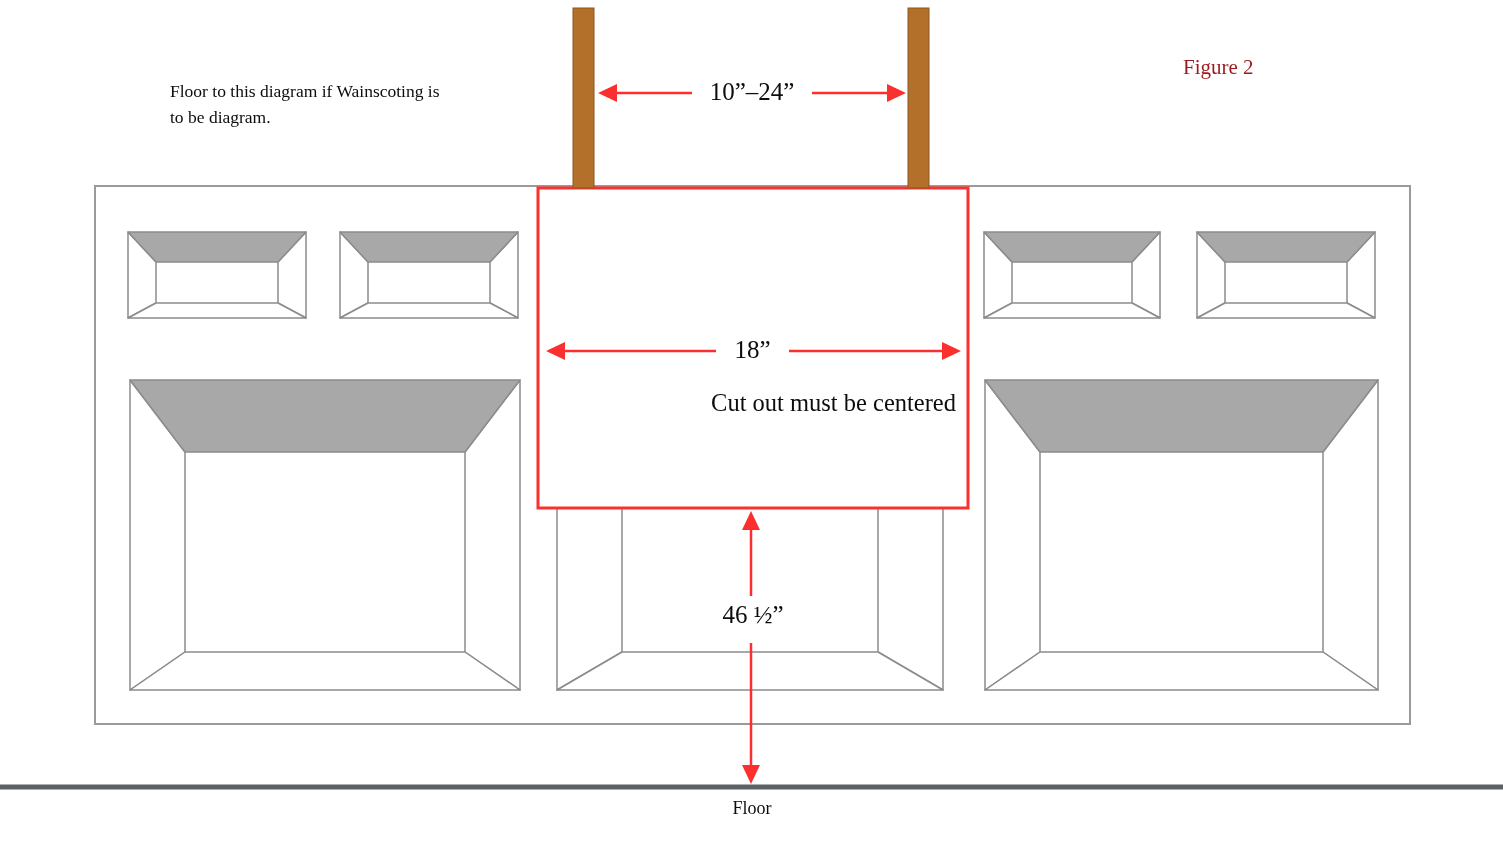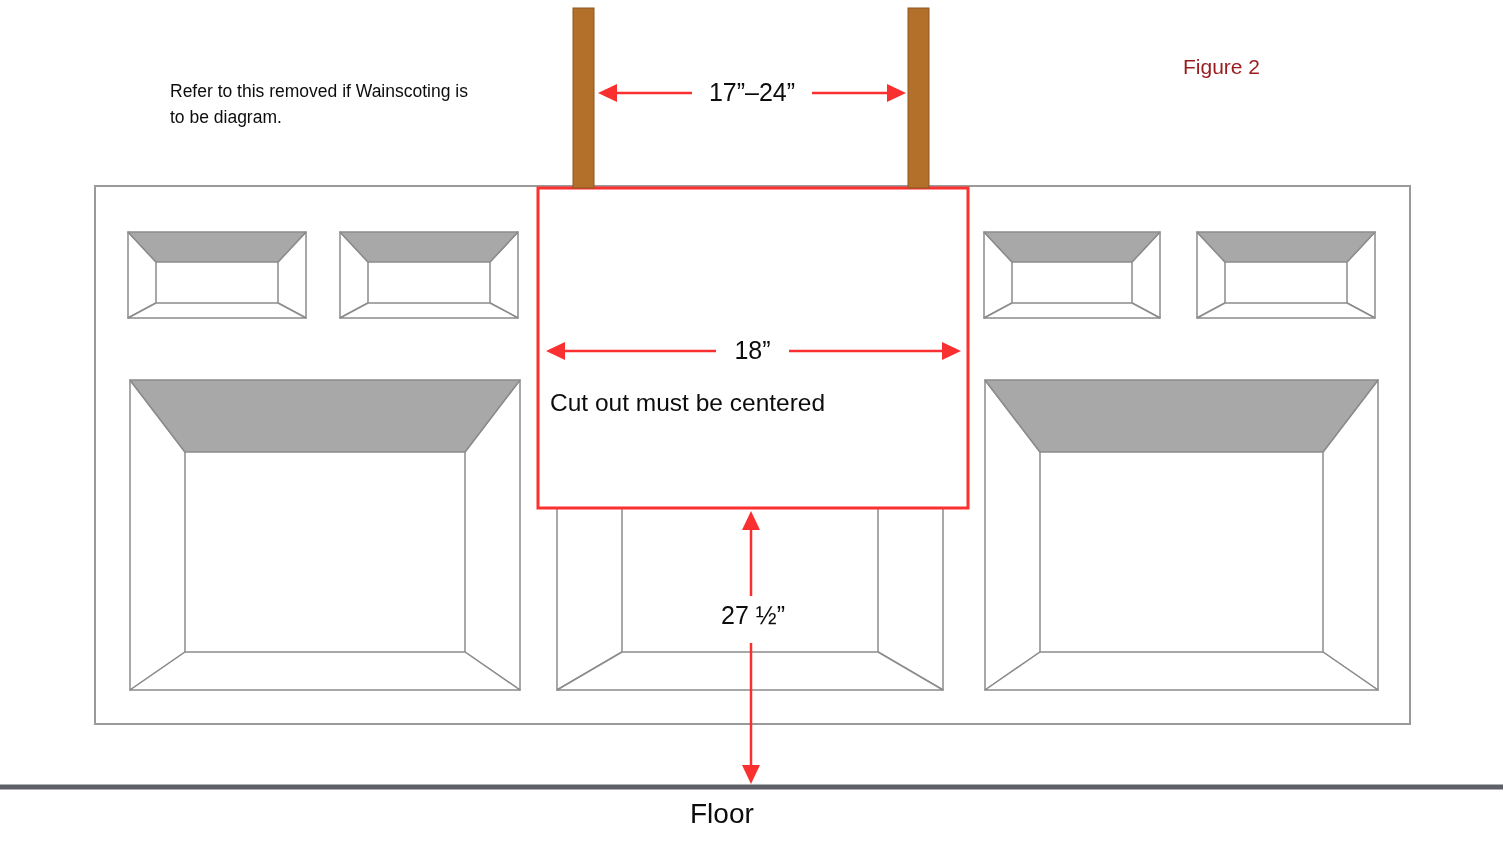--- a/index.html
+++ b/index.html
@@ -18,20 +18,21 @@
   svg.diagram {
     position: absolute;
     left: 0;
     top: 0;
     width: 1503px;
     height: 844px;
   }
   .txt {
     position: absolute;
     color: #0d0d0d;
+    font-family: Liberation Serif, serif;
   }
   .note {
     left: 170px;
     top: 78px;
     width: 390px;
     font-size: 17.5px;
     line-height: 1.5;
   }
   .figure {
     left: 1183px;
@@ -47,41 +48,41 @@
     font-size: 25px;
   }
   .cutout-width {
     left: 715px;
     top: 336px;
     width: 75px;
     text-align: center;
     font-size: 25px;
   }
   .cutout-note {
-    left: 550px;
+    left: 590px;
     top: 386px;
     width: 366px;
-    text-align: left;
+    text-align: right;
     font-size: 24.5px;
     line-height: 1.42;
   }
   .cutout-note span { display: block; }
   .floor-height {
     left: 698px;
     top: 601px;
     width: 110px;
     text-align: center;
     font-size: 25px;
   }
   .floor-label {
     left: 690px;
     top: 798px;
     width: 124px;
-    text-align: left;
-    font-size: 28px;
+    text-align: center;
+    font-size: 18px;
   }
 </style>
 </head>
 <body>
 
 <div class="canvas">
 
   <svg class="diagram" viewBox="0 0 1503 844" xmlns="http://www.w3.org/2000/svg">
 
     <rect x="95" y="186" width="1315" height="538" fill="#ffffff" stroke="#9a9a9a" stroke-width="2"></rect>
@@ -164,31 +165,31 @@
         <line x1="751" y1="528" x2="751" y2="596"></line>
         <line x1="751" y1="643" x2="751" y2="767"></line>
         <polygon points="751,784 742,765 760,765" fill="#fa2f2f" stroke="none"></polygon>
       </g>
     </g>
 
     <line x1="0" y1="787" x2="1503" y2="787" stroke="#5d6066" stroke-width="5"></line>
   </svg>
 
   <div class="txt note">
-    <span>Refer to this removed if Wainscoting is</span><br>
+    <span>Floor to this diagram if Wainscoting is</span><br>
     <span>to be diagram.</span>
   </div>
 
   <div class="txt figure">Figure 2</div>
 
-  <div class="txt stud-label">17”–24”</div>
+  <div class="txt stud-label">10”–24”</div>
 
   <div class="txt cutout-width">18”</div>
 
   <div class="txt cutout-note">
     <span>Cut out must be centered</span>
   </div>
 
-  <div class="txt floor-height">27 ½”</div>
+  <div class="txt floor-height">46 ½”</div>
 
   <div class="txt floor-label">Floor</div>
 
 </div>
 
 </body></html>

